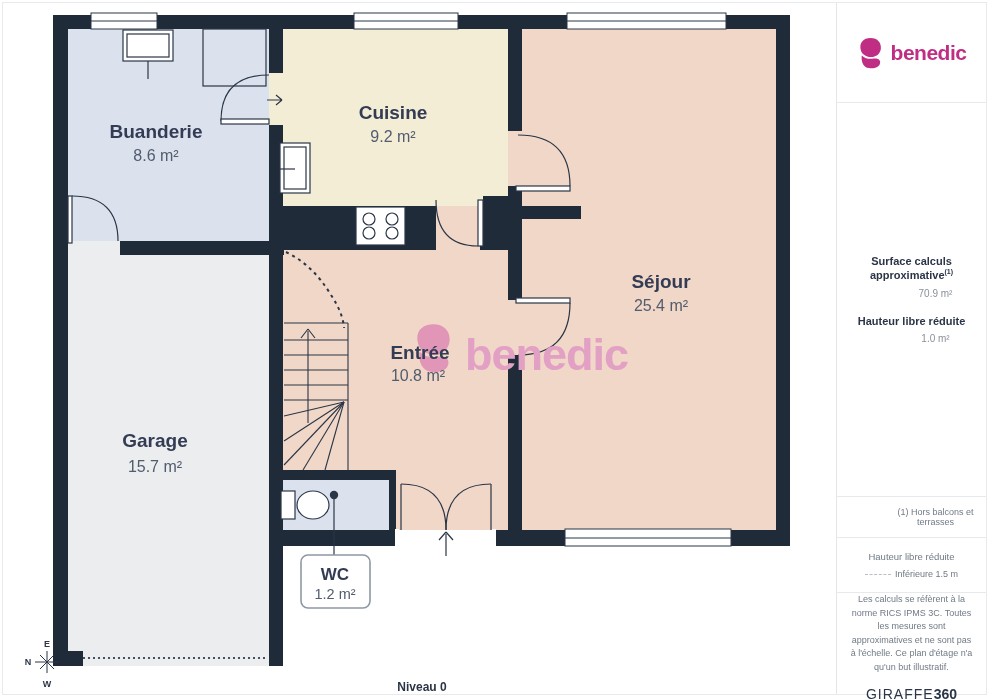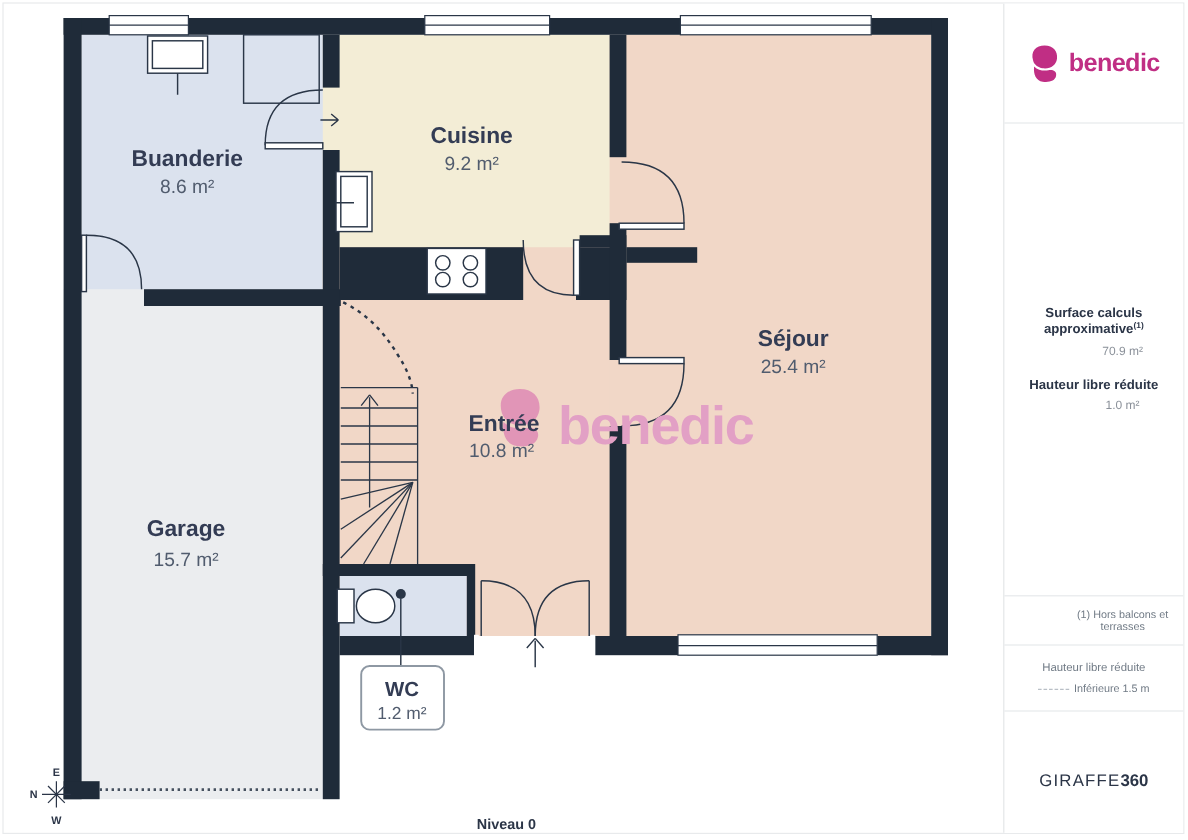--- a/index.html
+++ b/index.html
@@ -240,19 +240,20 @@
 
     <div class="sb-sec sb-legend">
       <div class="legend-title">Hauteur libre réduite</div>
       <div class="legend-row">
         <span class="dash-sample"></span>
         <span>Inférieure 1.5 m</span>
       </div>
     </div>
 
     <div class="sb-sec sb-foot">
+      <div class="disclaimer">Les calculs se réfèrent à la norme RICS IPMS 3C. Toutes les mesures sont approximatives et ne sont pas à l'échelle. Ce plan d'étage n'a qu'un but illustratif.</div>
       <div class="giraffe">
         <span class="g1">GIRAFFE</span><span class="g2">360</span>
       </div>
     </div>
 
   </div>
 </div>
 
 </body></html>

